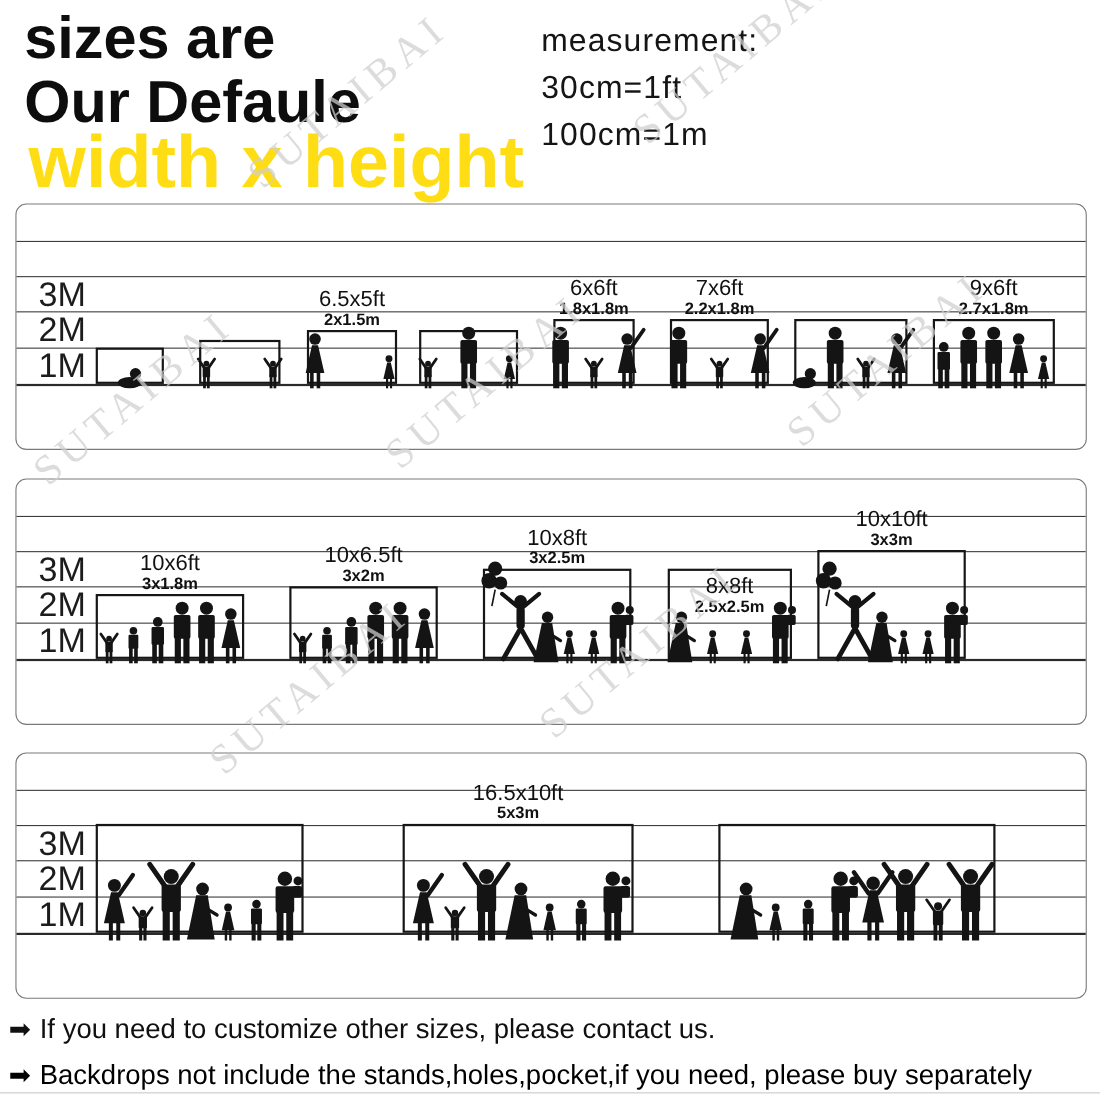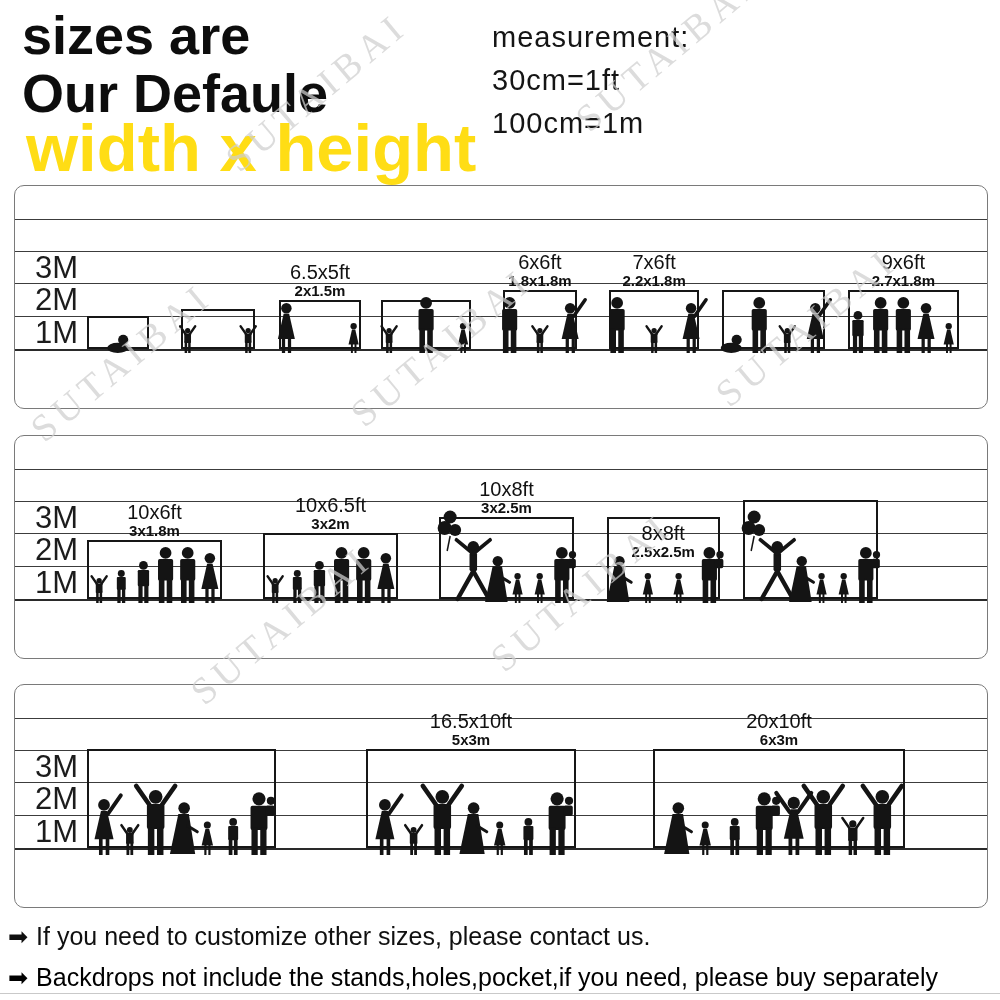--- a/index.html
+++ b/index.html
@@ -336,20 +336,24 @@
           <rect x="93.925" y="106.6" width="1.9500000000000002" height="9.400000000000006" fill="#141414"></rect>
           <rect x="97.525" y="106.6" width="1.9500000000000002" height="9.400000000000006" fill="#141414"></rect>
           <circle cx="127.375" cy="65.88" r="5.88" fill="#141414"></circle>
           <rect x="119.815" y="72.054" width="15.120000000000001" height="21.545999999999992" rx="1.68" fill="#141414"></rect>
           <rect x="120.655" y="91.6" width="5.6000000000000005" height="24.400000000000006" fill="#141414"></rect>
           <rect x="128.495" y="91.6" width="5.6000000000000005" height="24.400000000000006" fill="#141414"></rect>
           <circle cx="138.015" cy="67.644" r="3.6456" fill="#141414"></circle>
           <rect x="132.975" y="71.76" width="8.4" height="9.520000000000001" rx="2" fill="#141414"></rect>
         </svg>
         <div class="sizebox" style="left: 728px; top: 64px; width: 135px; height: 99px;"></div>
+        <div class="sizelabel" style="left: 730.5px; top: 26px;">
+          <div class="ft">10x10ft</div>
+          <div class="m">3x3m</div>
+        </div>
         <svg width="185" height="140" viewBox="0 0 185 140" class="scene" style="left: 703px; top: 51px;">
           <circle cx="36.15" cy="30" r="6.5" fill="#141414"></circle>
           <circle cx="30.65" cy="41" r="7" fill="#141414"></circle>
           <circle cx="41.15" cy="43" r="6" fill="#141414"></circle>
           <path d="M 36.15 49 L 33.15 64" stroke="#141414" stroke-width="1.5" fill="none"></path>
           <circle cx="59.29" cy="59.8" r="5.800000000000001" fill="#141414"></circle>
           <rect x="55.519999999999996" y="65.6" width="7.54" height="18.56" rx="2" fill="#141414"></rect>
           <path d="M 59.29 66.76 L 42.47 52.84" stroke="#141414" stroke-width="3.77" stroke-linecap="round" fill="none"></path>
           <path d="M 59.29 84.16 L 43.629999999999995 112" stroke="#141414" stroke-width="4.35" stroke-linecap="round" fill="none"></path>
           <path d="M 59.29 66.76 L 76.11 52.84" stroke="#141414" stroke-width="3.77" stroke-linecap="round" fill="none"></path>
@@ -454,24 +458,20 @@
           <rect x="182.9648" y="102.216" width="3.696" height="16.784000000000006" fill="#141414"></rect>
           <rect x="188.13920000000002" y="102.216" width="3.696" height="16.784000000000006" fill="#141414"></rect>
           <circle cx="216.09999999999997" cy="62.86559999999999" r="6.5856" fill="#141414"></circle>
           <rect x="207.63279999999997" y="69.78048" width="16.934400000000004" height="24.131519999999995" rx="1.8816000000000002" fill="#141414"></rect>
           <rect x="208.57359999999997" y="91.91199999999999" width="6.272000000000001" height="27.088000000000008" fill="#141414"></rect>
           <rect x="217.35439999999997" y="91.91199999999999" width="6.272000000000001" height="27.088000000000008" fill="#141414"></rect>
           <circle cx="228.01679999999996" cy="64.84128" r="4.0830720000000005" fill="#141414"></circle>
           <rect x="222.37199999999996" y="69.4512" width="9.408000000000001" height="10.662400000000002" rx="2" fill="#141414"></rect>
         </svg>
         <div class="sizebox" style="left: 638px; top: 64px; width: 252px; height: 99px;"></div>
-        <div class="sizelabel" style="left: 699px; top: 26px;">
-          <div class="ft">20x10ft</div>
-          <div class="m">6x3m</div>
-        </div>
         <svg width="302" height="140" viewBox="0 0 302 140" class="scene" style="left: 613px; top: 51px;">
           <circle cx="50.312" cy="72.15039999999999" r="5.790400000000001" fill="#141414"></circle>
           <path d="M 44.5216 77.94079999999998 L 55.0496 77.94079999999998 L 61.3664 118 L 36.099199999999996 118 Z" fill="#141414"></path>
           <path d="M 53.9968 90.048 L 63.472 95.8384" stroke="#141414" stroke-width="3" stroke-linecap="round" fill="none"></path>
           <circle cx="77.2" cy="88.92800000000001" r="3.528" fill="#141414"></circle>
           <path d="M 75.352 92.6324 L 79.048 92.6324 L 82.912 109.592 L 71.488 109.592 Z" fill="#141414"></path>
           <rect x="74.176" y="108.592" width="2.184" height="10.408000000000001" fill="#141414"></rect>
           <rect x="78.208" y="108.592" width="2.184" height="10.408000000000001" fill="#141414"></rect>
           <circle cx="106.72" cy="85.92079999999999" r="3.8808" fill="#141414"></circle>
           <rect x="101.7304" y="89.99564" width="9.9792" height="14.22036" rx="1.1088" fill="#141414"></rect>

